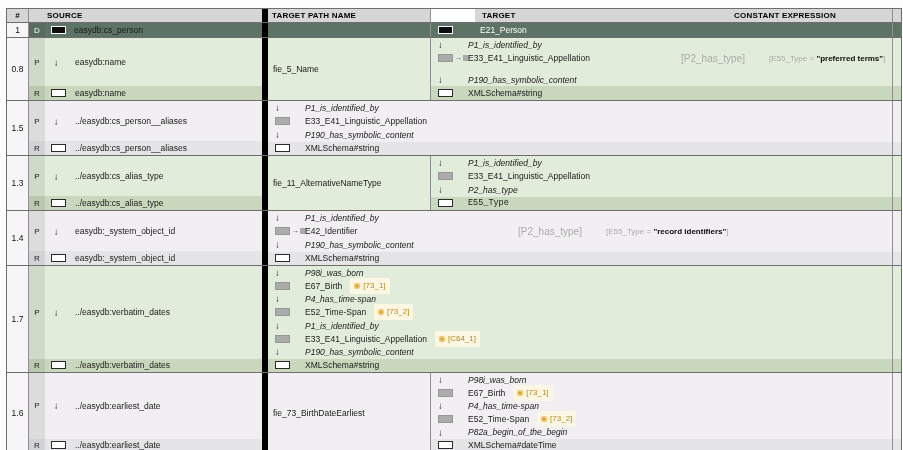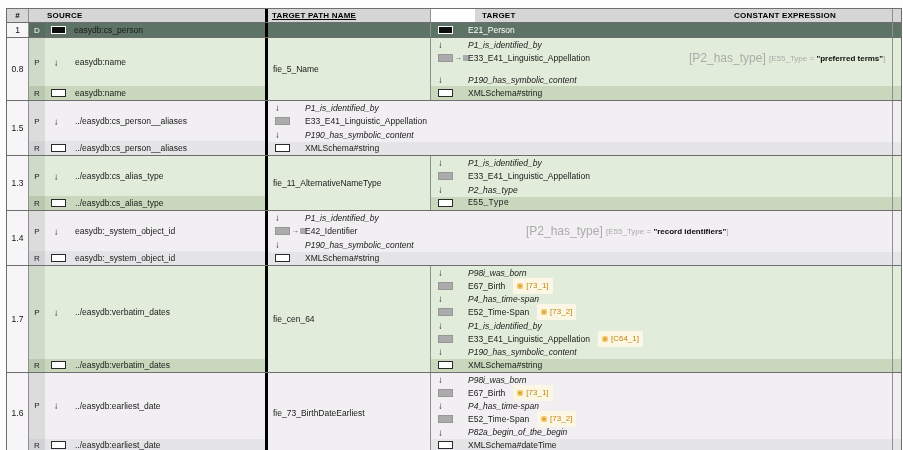--- a/index.html
+++ b/index.html
@@ -9,37 +9,37 @@
     background:#fdfdfd; font-family:"Liberation Sans", sans-serif;
     -webkit-font-smoothing:antialiased;
   }
   .mapping-table {
     position:absolute; left:6px; top:8px; width:896px; height:442px;
     border:1px solid #6e6e6e; border-bottom:none; overflow:hidden; background:#fff;
   }
   .row { display:flex; width:100%; }
   .c-num  { width:22px;  flex-shrink:0; border-right:1px solid #8f8f8f; background:#f7f5f7;
             display:flex; align-items:center; justify-content:center; font-size:8.5px; color:#111; }
-  .c-src  { width:239px; flex-shrink:0; border-right:3px solid #000000; position:relative;
+  .c-src  { width:239px; flex-shrink:0; border-right:6px solid #000000; position:relative;
             display:flex; flex-direction:column; }
   .c-src::before { content:""; position:absolute; left:0; top:0; bottom:0; width:16px;
             background:rgba(50,55,50,0.10); }
   .c-path { width:163px; flex-shrink:0; border-right:1px solid #8f8f8f;
             display:flex; align-items:center; padding-left:5px; font-size:8.5px; color:#1a1a1a; }
   .c-tgt  { flex:1; position:relative; display:flex; flex-direction:column; }
   .c-tgt::after { content:""; position:absolute; right:8px; top:0; bottom:0; width:1px;
             background:#8f8f8f; }
 
   
   .hdr { height:14px; border-bottom:1px solid #6e6e6e; }
   .hdr > div { background:#d6d6d6 !important; font-size:8px; font-weight:bold; color:#000;
             letter-spacing:0.2px; }
   .hdr .c-src { padding-left:18px; display:flex; align-items:center; flex-direction:row; }
   .hdr .c-src::before { display:none; }
-  .hdr .c-path { padding-left:4px;text-decoration:underline; }
+  .hdr .c-path { padding-left:4px; }
   .hdr .c-tgt { flex-direction:row; align-items:center; padding-left:7px;margin-left:44px; }
   .hdr .const-hdr { position:absolute; left:230px; width:160px; text-align:center; }
 
   
   .g-green .p-bg { background:#e2ecda; }
   .g-green .r-bg { background:#c9d8bd; }
   .g-gray  .p-bg { background:#f1eff1; }
   .g-gray  .r-bg { background:#e5e5e7; }
   .g-dark  .d-bg { background:#5d7366; color:#fff; }
 
@@ -66,24 +66,24 @@
 
   
   .tline { display:flex; align-items:center; position:relative; font-size:8.5px; color:#1a1a1a;
            width:100%; }
   .tline .lead { width:37px; flex-shrink:0; display:flex; align-items:center; padding-left:7px; }
   .t-arrow { font-size:9.5px; color:#222; line-height:1; }
   .t-label { white-space:nowrap; }
   .tline.prop .t-label { font-style:italic; }
   .tline.range { }
   .t-spacer { width:100%; }
-  .g-dark .tline { color:#fff; }
-
-  
-  .const-prop { position:absolute; left:258px; color:#ababab; font-size:12px; white-space:nowrap; }
+  .g-dark .tline { color:#fff;gap:12px; }
+
+  
+  .const-prop { position:absolute; left:250px; color:#ababab; font-size:10px; white-space:nowrap; }
   .const-ent  { position:absolute; left:338px; color:#ababab; font-size:8px; white-space:nowrap; }
   .const-ent b { color:#0c0c0c; font-weight:bold; }
 
   
   .ref-badge { display:inline-flex; align-items:center; margin-left:8px; background:#fbf7e4;
            padding:8px 4px; height:10px; border-radius:1px; flex-shrink:0;justify-content:space-between; }
   .gear-dot { width:6px; height:6px; border-radius:50%; background:#dd9d20; margin-right:3px;
            box-shadow: inset 0 0 0 1.5px #f3cf7e; }
   .ref-text { font-size:8px; color:#c08611; line-height:1; }
 </style>
@@ -308,23 +308,20 @@
             <span class="badge-letter">P</span>
             <span class="src-arrow">↓</span>
             <span class="src-label">../easydb:verbatim_dates</span>
           </div>
           <div class="src-r r-bg" style="height: 13.375px;">
             <span class="badge-letter">R</span>
             <span class="ico-literal"></span>
             <span class="src-label">../easydb:verbatim_dates</span>
           </div>
         </div>
-        <div class="c-path p-bg">
-          <span>fie_cen_64</span>
-        </div>
         <div class="c-tgt p-bg">
           <div class="tline prop" style="height: 13.375px;">
             <span class="lead">
               <span class="t-arrow">↓</span>
             </span>
             <span class="t-label">P98i_was_born</span>
           </div>
           <div class="tline entity" style="height: 13.375px;">
             <span class="lead">
               <span class="ico-instance"></span>

